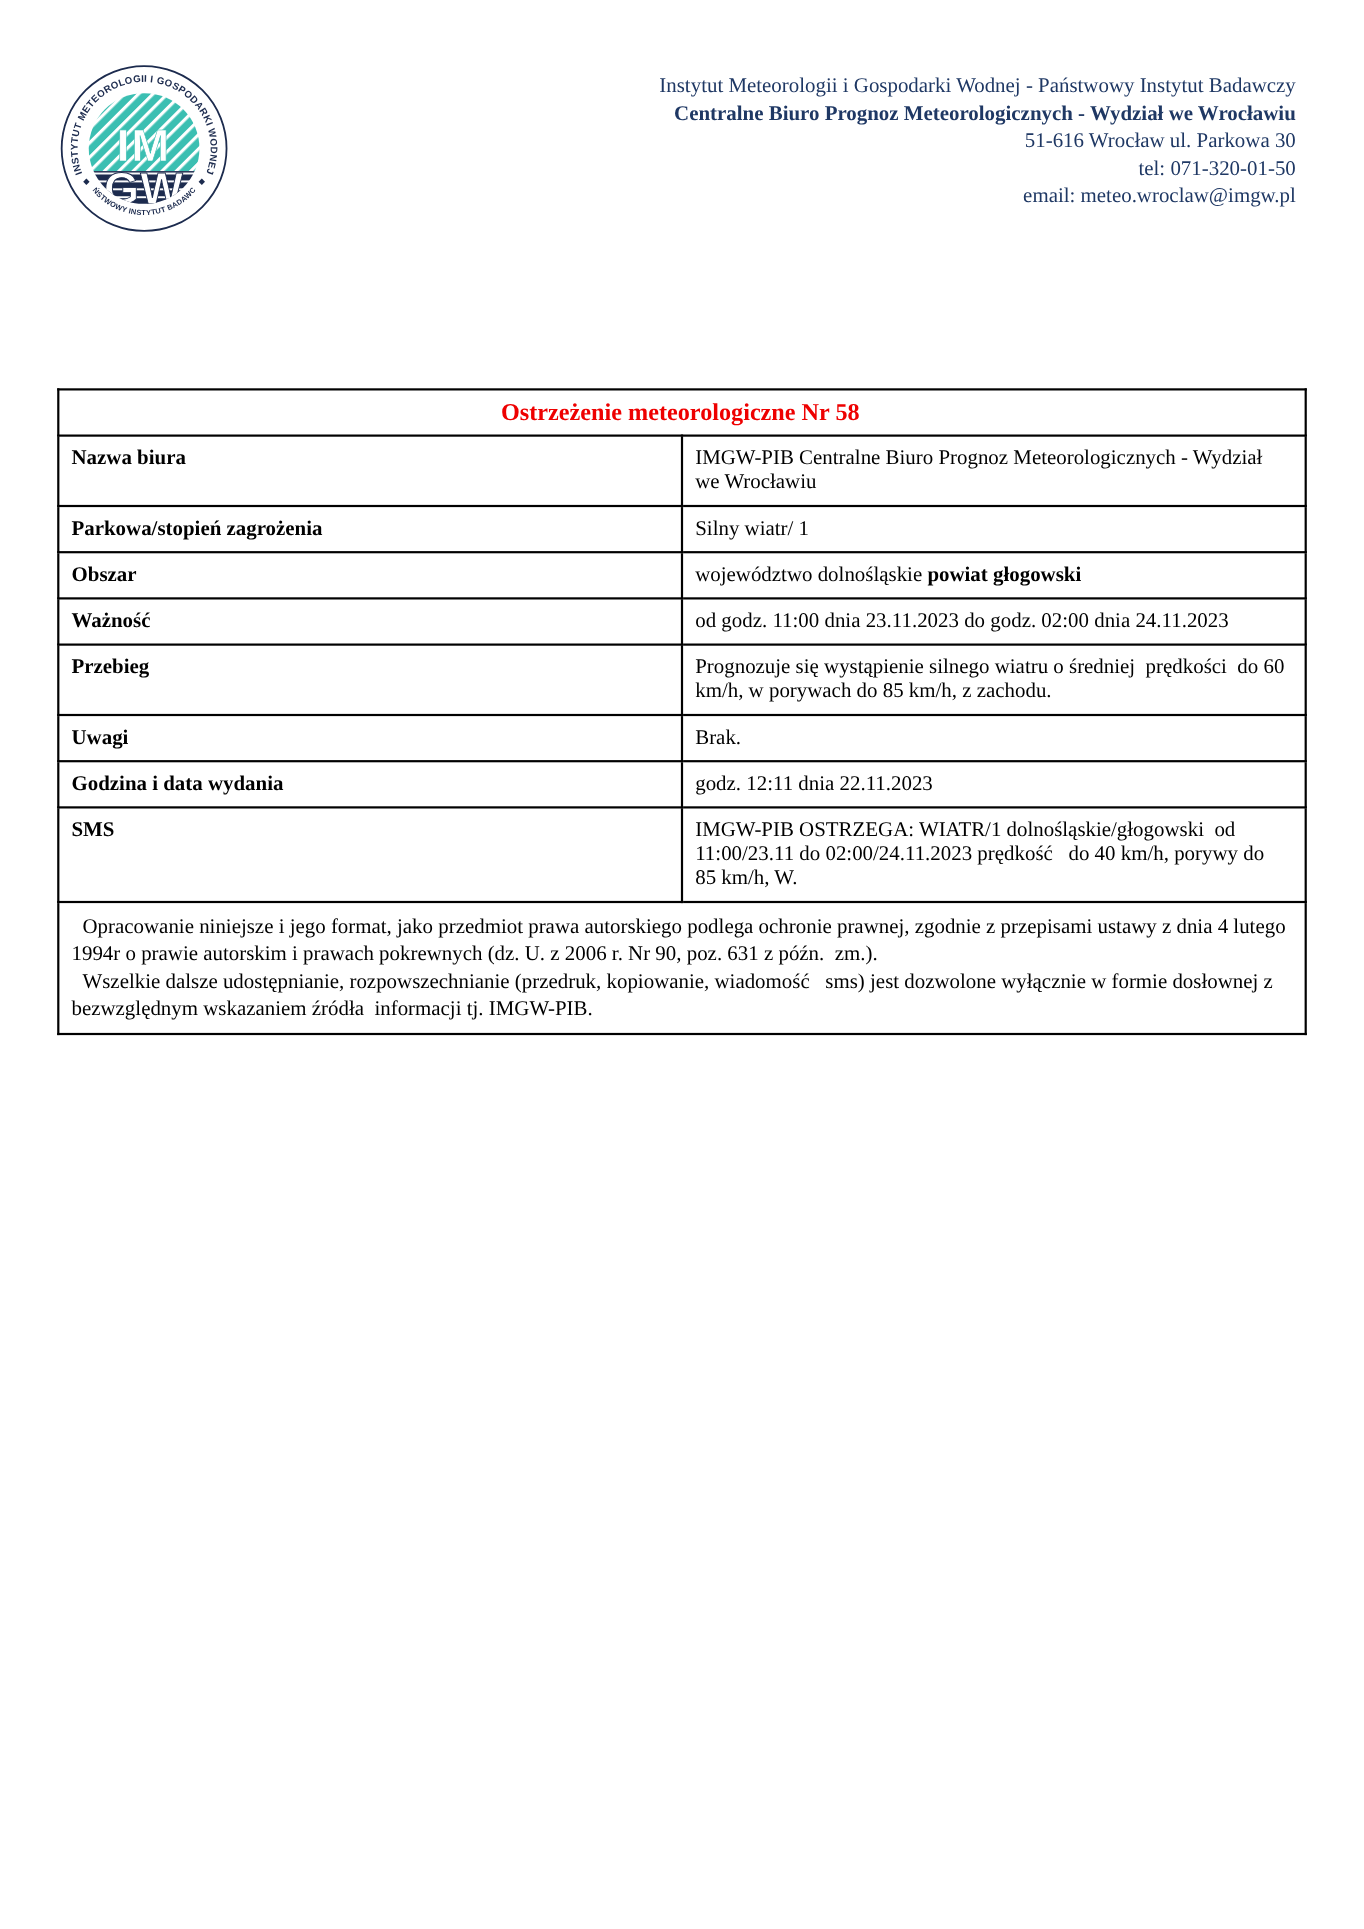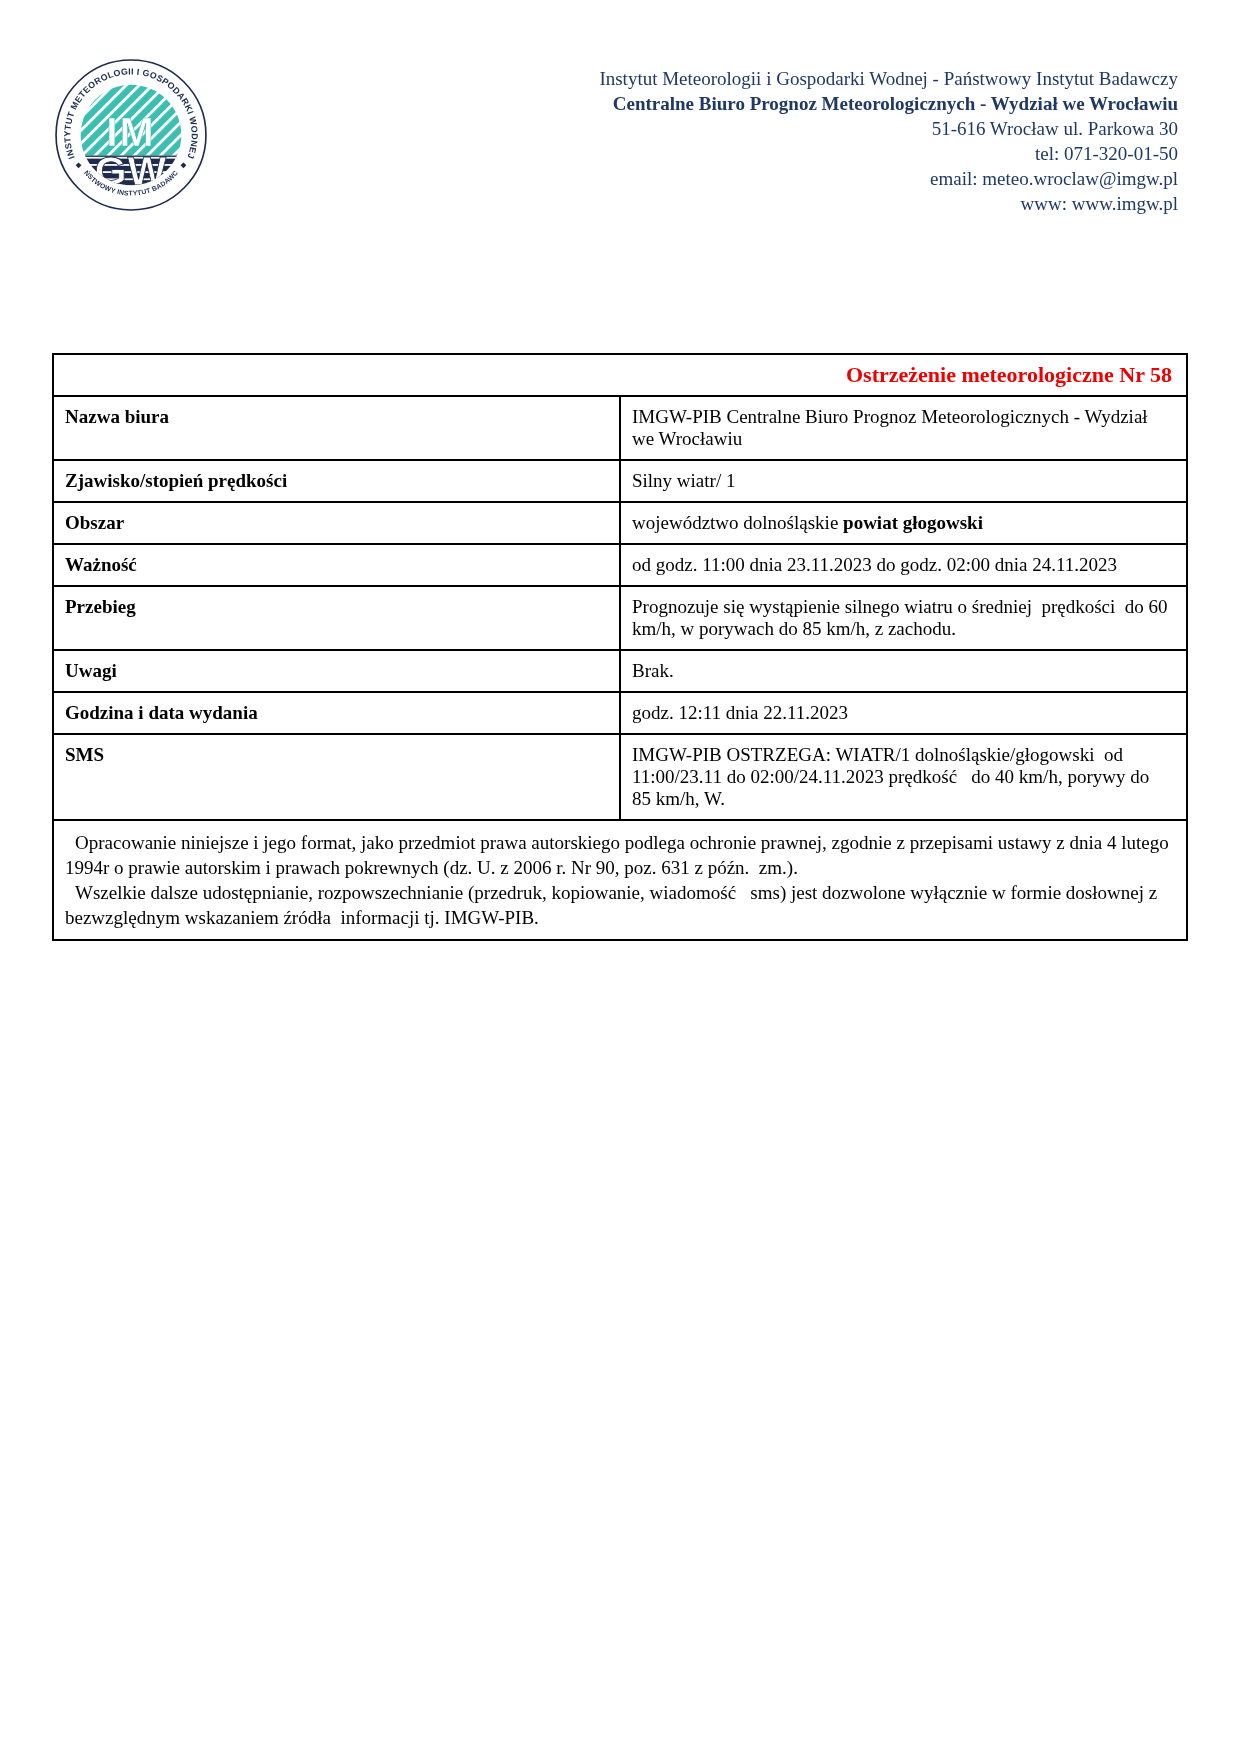--- a/index.html
+++ b/index.html
@@ -50,21 +50,21 @@
     padding: 9px 14px 9px 11px;
     line-height: 22px;
   }
   td.label-cell {
     width: 301px;
     font-weight: bold;
     padding-left: 10px;
     padding-right: 6px;
   }
   td.title-cell {
-    text-align: right;
+    text-align: center;
     font-weight: bold;
     font-size: 22px;
     color: #EE0000;
     padding-top: 12px;
     padding-bottom: 12px;
   }
   .val { white-space: pre-wrap; }
   .val .b { font-weight: bold; }
   td.footer-cell { padding: 8px 10px; }
   td.footer-cell p {
@@ -113,34 +113,33 @@
       <rect x="124.1" y="102.5" width="4" height="4" transform="rotate(45 126.1 104.5)" fill="#1C2B4E"></rect>
     </svg>
   </div>
 
   <div class="header-block">
     <div>Instytut Meteorologii i Gospodarki Wodnej - Państwowy Instytut Badawczy</div>
     <div class="hb-bold">Centralne Biuro Prognoz Meteorologicznych - Wydział we Wrocławiu</div>
     <div>51-616 Wrocław ul. Parkowa 30</div>
     <div>tel: 071-320-01-50</div>
     <div>email: meteo.wroclaw@imgw.pl</div>
-    <div>www: www.imgw.pl</div>
   </div>
 
   <table class="warning-table">
     <tbody>
         <tr>
       <td class="title-cell" colspan="2">Ostrzeżenie meteorologiczne Nr 58</td>
     </tr>
     <tr>
       <td class="label-cell">Nazwa biura</td>
       <td class="val">IMGW-PIB Centralne Biuro Prognoz Meteorologicznych - Wydział we Wrocławiu</td>
     </tr>
     <tr>
-      <td class="label-cell">Zjawisko/stopień prędkości</td>
+      <td class="label-cell">Parkowa/stopień zagrożenia</td>
       <td class="val">Silny wiatr/ 1</td>
     </tr>
     <tr>
       <td class="label-cell">Obszar</td>
       <td class="val"><span>województwo dolnośląskie </span><span class="b">powiat głogowski</span></td>
     </tr>
     <tr>
       <td class="label-cell">Ważność</td>
       <td class="val">od godz. 11:00 dnia 23.11.2023 do godz. 02:00 dnia 24.11.2023</td>
     </tr>

